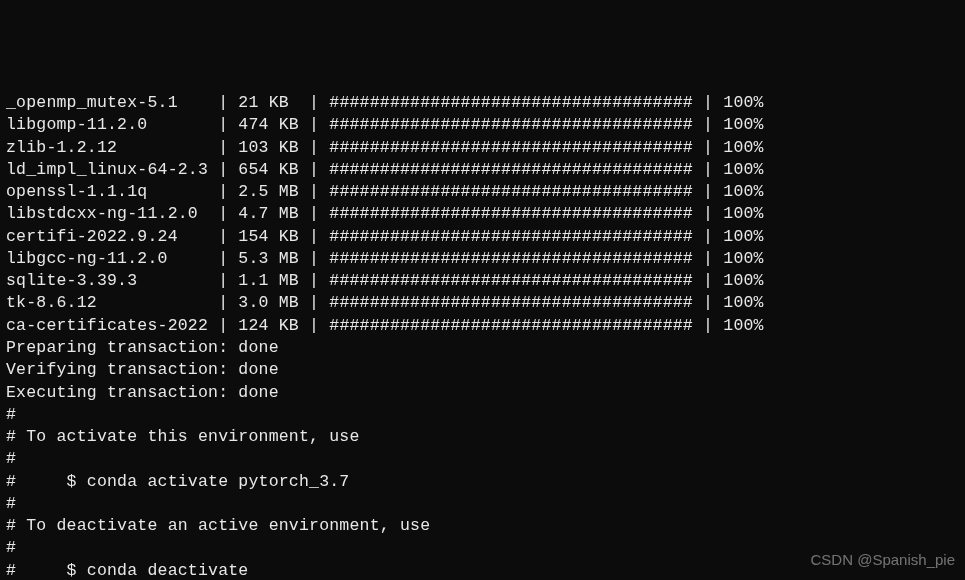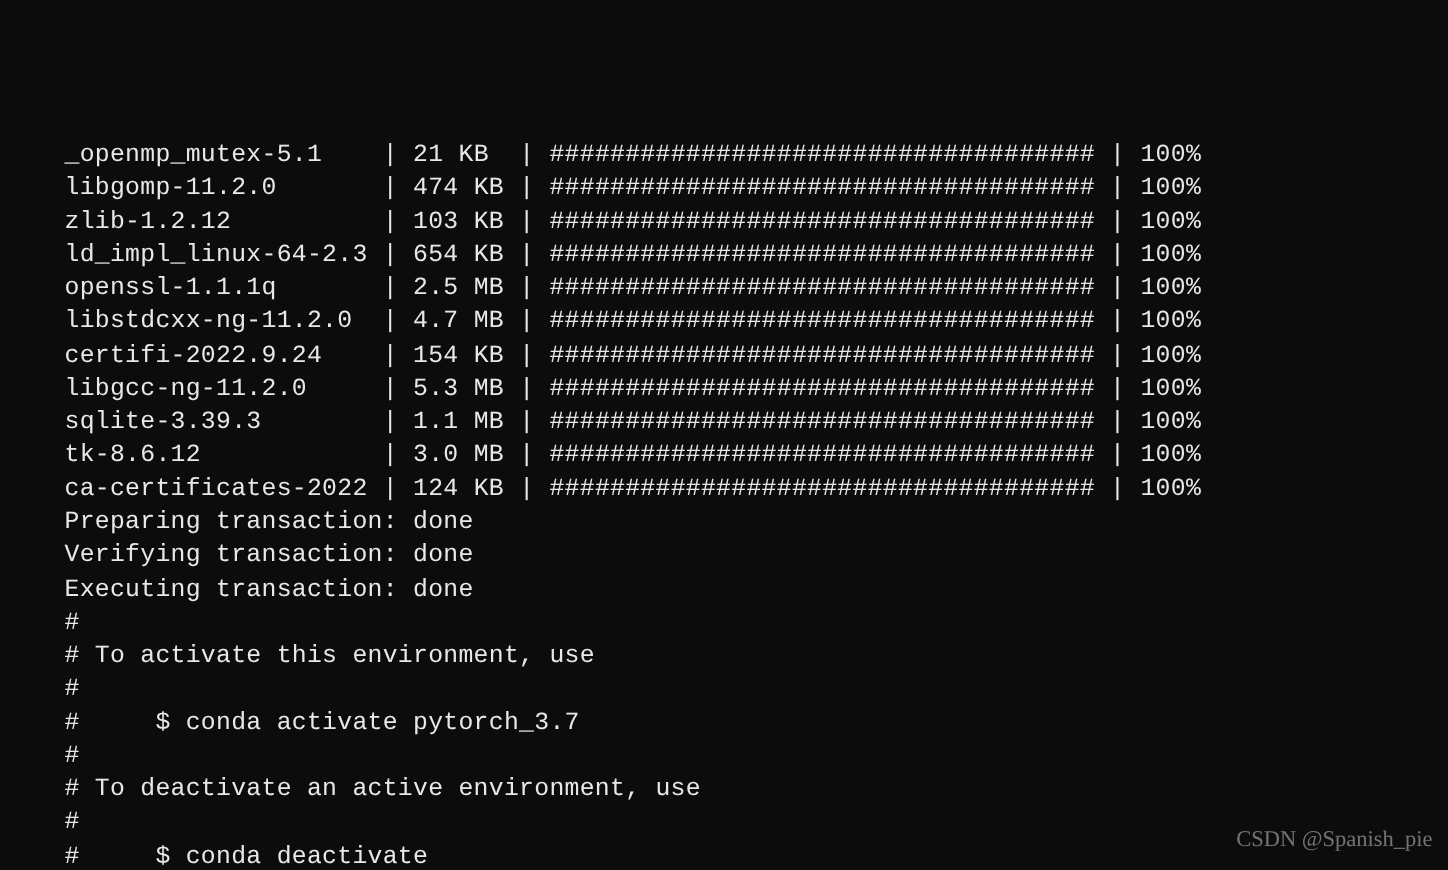--- a/index.html
+++ b/index.html
@@ -10,28 +10,28 @@
       font-size: 16.5px;
       line-height: 1.35;
       width: 965px;
       height: 580px;
       overflow: hidden;
       padding: 3px 6px;
       position: relative;
       white-space: pre;
       letter-spacing: 0.2px;
     }
-    .line { white-space: pre; margin-left: 37px; }
+    .line { white-space: pre; }
     .watermark {
       position: absolute;
       right: 10px;
       bottom: 10px;
       color: rgba(200,200,200,0.55);
       font-size: 15px;
-      font-family: Liberation Serif, serif;
+      font-family: Liberation Sans, sans-serif;
       letter-spacing: 0;
       white-space: nowrap;
     }
   </style>
 </head>
 <body>
 
 
 
 <div id="terminal-output"><div class="line"><span>_openmp_mutex-5.1   </span><span> | </span><span>21 KB </span><span> | </span><span>####################################</span><span> | </span><span>100%</span></div><div class="line"><span>libgomp-11.2.0      </span><span> | </span><span>474 KB</span><span> | </span><span>####################################</span><span> | </span><span>100%</span></div><div class="line"><span>zlib-1.2.12         </span><span> | </span><span>103 KB</span><span> | </span><span>####################################</span><span> | </span><span>100%</span></div><div class="line"><span>ld_impl_linux-64-2.3</span><span> | </span><span>654 KB</span><span> | </span><span>####################################</span><span> | </span><span>100%</span></div><div class="line"><span>openssl-1.1.1q      </span><span> | </span><span>2.5 MB</span><span> | </span><span>####################################</span><span> | </span><span>100%</span></div><div class="line"><span>libstdcxx-ng-11.2.0 </span><span> | </span><span>4.7 MB</span><span> | </span><span>####################################</span><span> | </span><span>100%</span></div><div class="line"><span>certifi-2022.9.24   </span><span> | </span><span>154 KB</span><span> | </span><span>####################################</span><span> | </span><span>100%</span></div><div class="line"><span>libgcc-ng-11.2.0    </span><span> | </span><span>5.3 MB</span><span> | </span><span>####################################</span><span> | </span><span>100%</span></div><div class="line"><span>sqlite-3.39.3       </span><span> | </span><span>1.1 MB</span><span> | </span><span>####################################</span><span> | </span><span>100%</span></div><div class="line"><span>tk-8.6.12           </span><span> | </span><span>3.0 MB</span><span> | </span><span>####################################</span><span> | </span><span>100%</span></div><div class="line"><span>ca-certificates-2022</span><span> | </span><span>124 KB</span><span> | </span><span>####################################</span><span> | </span><span>100%</span></div><div class="line">Preparing transaction: done</div><div class="line">Verifying transaction: done</div><div class="line">Executing transaction: done</div><div class="line">#</div><div class="line"># To activate this environment, use</div><div class="line">#</div><div class="line">#     $ conda activate pytorch_3.7</div><div class="line">#</div><div class="line"># To deactivate an active environment, use</div><div class="line">#</div><div class="line">#     $ conda deactivate</div></div>

